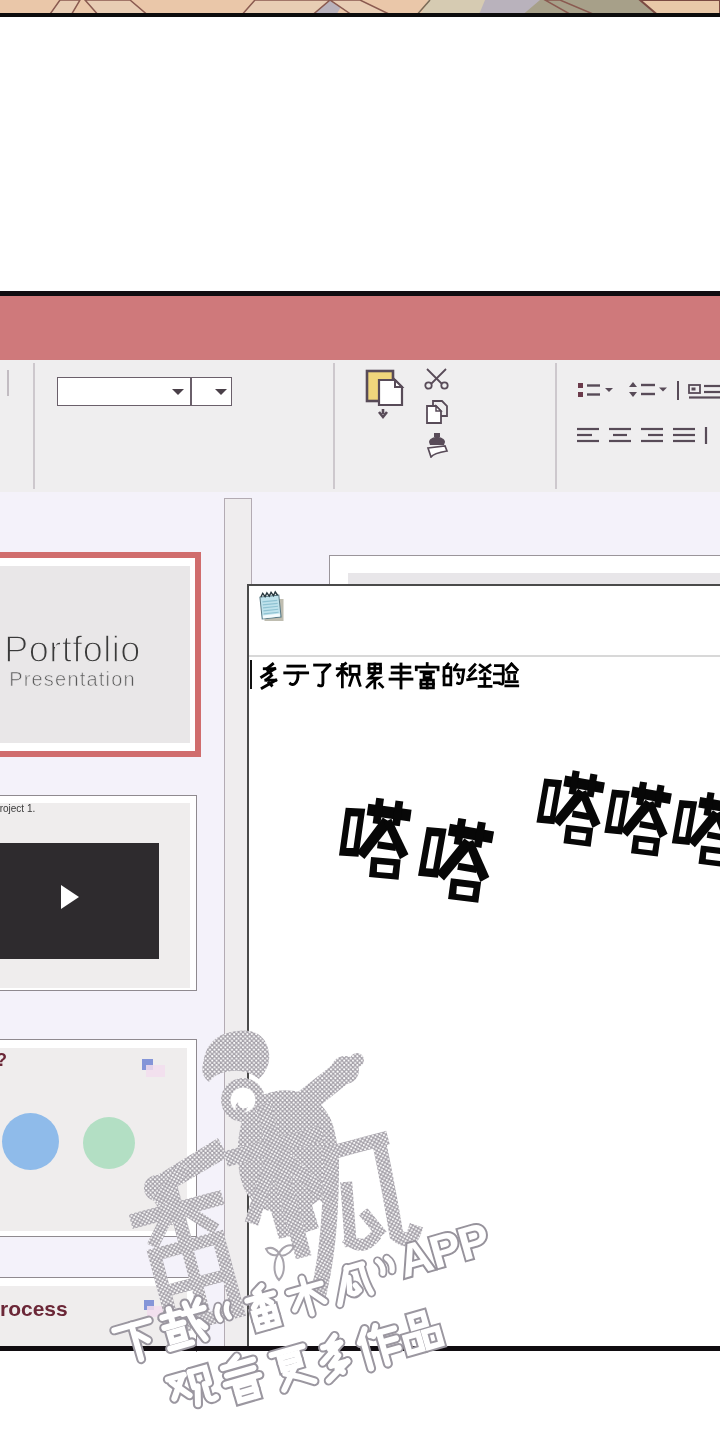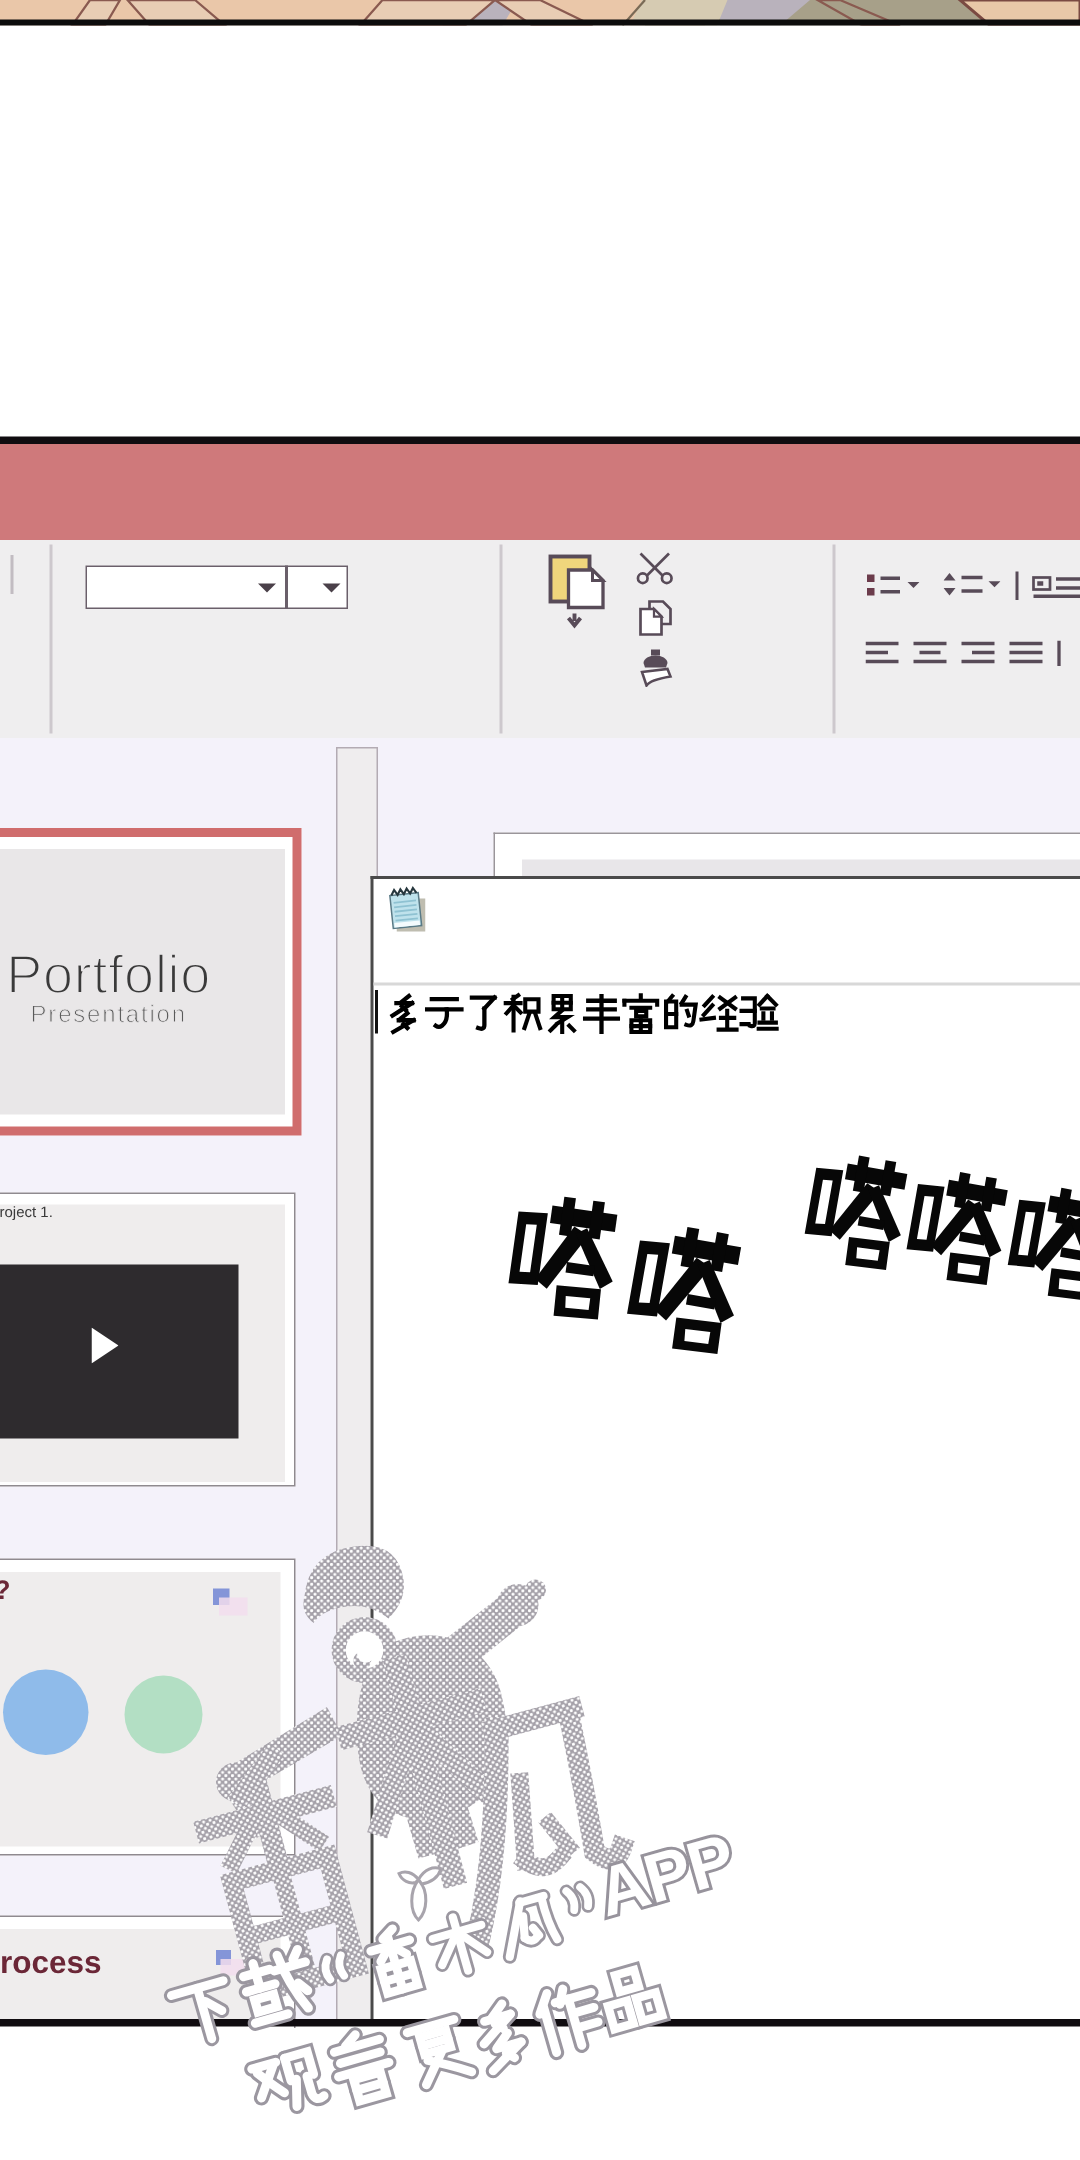--- a/index.html
+++ b/index.html
@@ -118,21 +118,21 @@
   <line x1="129" y1="0" x2="129" y2="17" stroke="#584b58" stroke-width="2.2"></line>
 </svg>
 
 <div class="abs" style="left:0;top:492px;width:720px;height:854px;background:#f4f2fa"></div>
 
 <div class="abs" style="left:224px;top:498px;width:28px;height:848px;background:#efedee;border:1.5px solid #b3abb3;box-sizing:border-box;border-bottom:none"></div>
 
 <div class="abs" style="left:-20px;top:552px;width:221px;height:205px;background:#fff;border:6px solid #d06d6d;box-sizing:border-box"></div>
 <div class="abs" style="left:-12px;top:566px;width:202px;height:177px;background:#e9e7e8"></div>
 <div class="abs" style="left:-5px;top:629px;width:155px;height:40px;color:#3a3a3a;font-size:36px;text-align:center;letter-spacing:0.5px;-webkit-text-stroke:1.3px #e9e7e8">Portfolio</div>
-<div class="abs" style="left:0px;top:668px;width:145px;height:16px;color:#5a5a5a;font-size:16px;text-align:center;letter-spacing:1.2px;-webkit-text-stroke:0.6px #e9e7e8">Presentation</div>
+<div class="abs" style="left:0px;top:668px;width:145px;height:16px;color:#5a5a5a;font-size:20px;text-align:center;letter-spacing:1.2px;-webkit-text-stroke:0.6px #e9e7e8">Presentation</div>
 
 <div class="abs" style="left:-20px;top:795px;width:217px;height:196px;background:#fff;border:1.5px solid #8f8a8f;box-sizing:border-box"></div>
 <div class="abs" style="left:-14px;top:803px;width:204px;height:185px;background:#efeded"></div>
 <div class="abs" style="left:-7px;top:803px;width:60px;height:12px;color:#3a3a3a;font-size:10px">Project 1.</div>
 <div class="abs" style="left:-20px;top:843px;width:179px;height:116px;background:#2e2b2e"></div>
 <svg class="abs" style="left:61px;top:885px" width="18" height="24">
     <polygon points="0,0 18,12 0,24" fill="#fff"></polygon>
   </svg>
 
 <div class="abs" style="left:-20px;top:1039px;width:217px;height:198px;background:#fff;border:1.5px solid #8f8a8f;box-sizing:border-box"></div>

